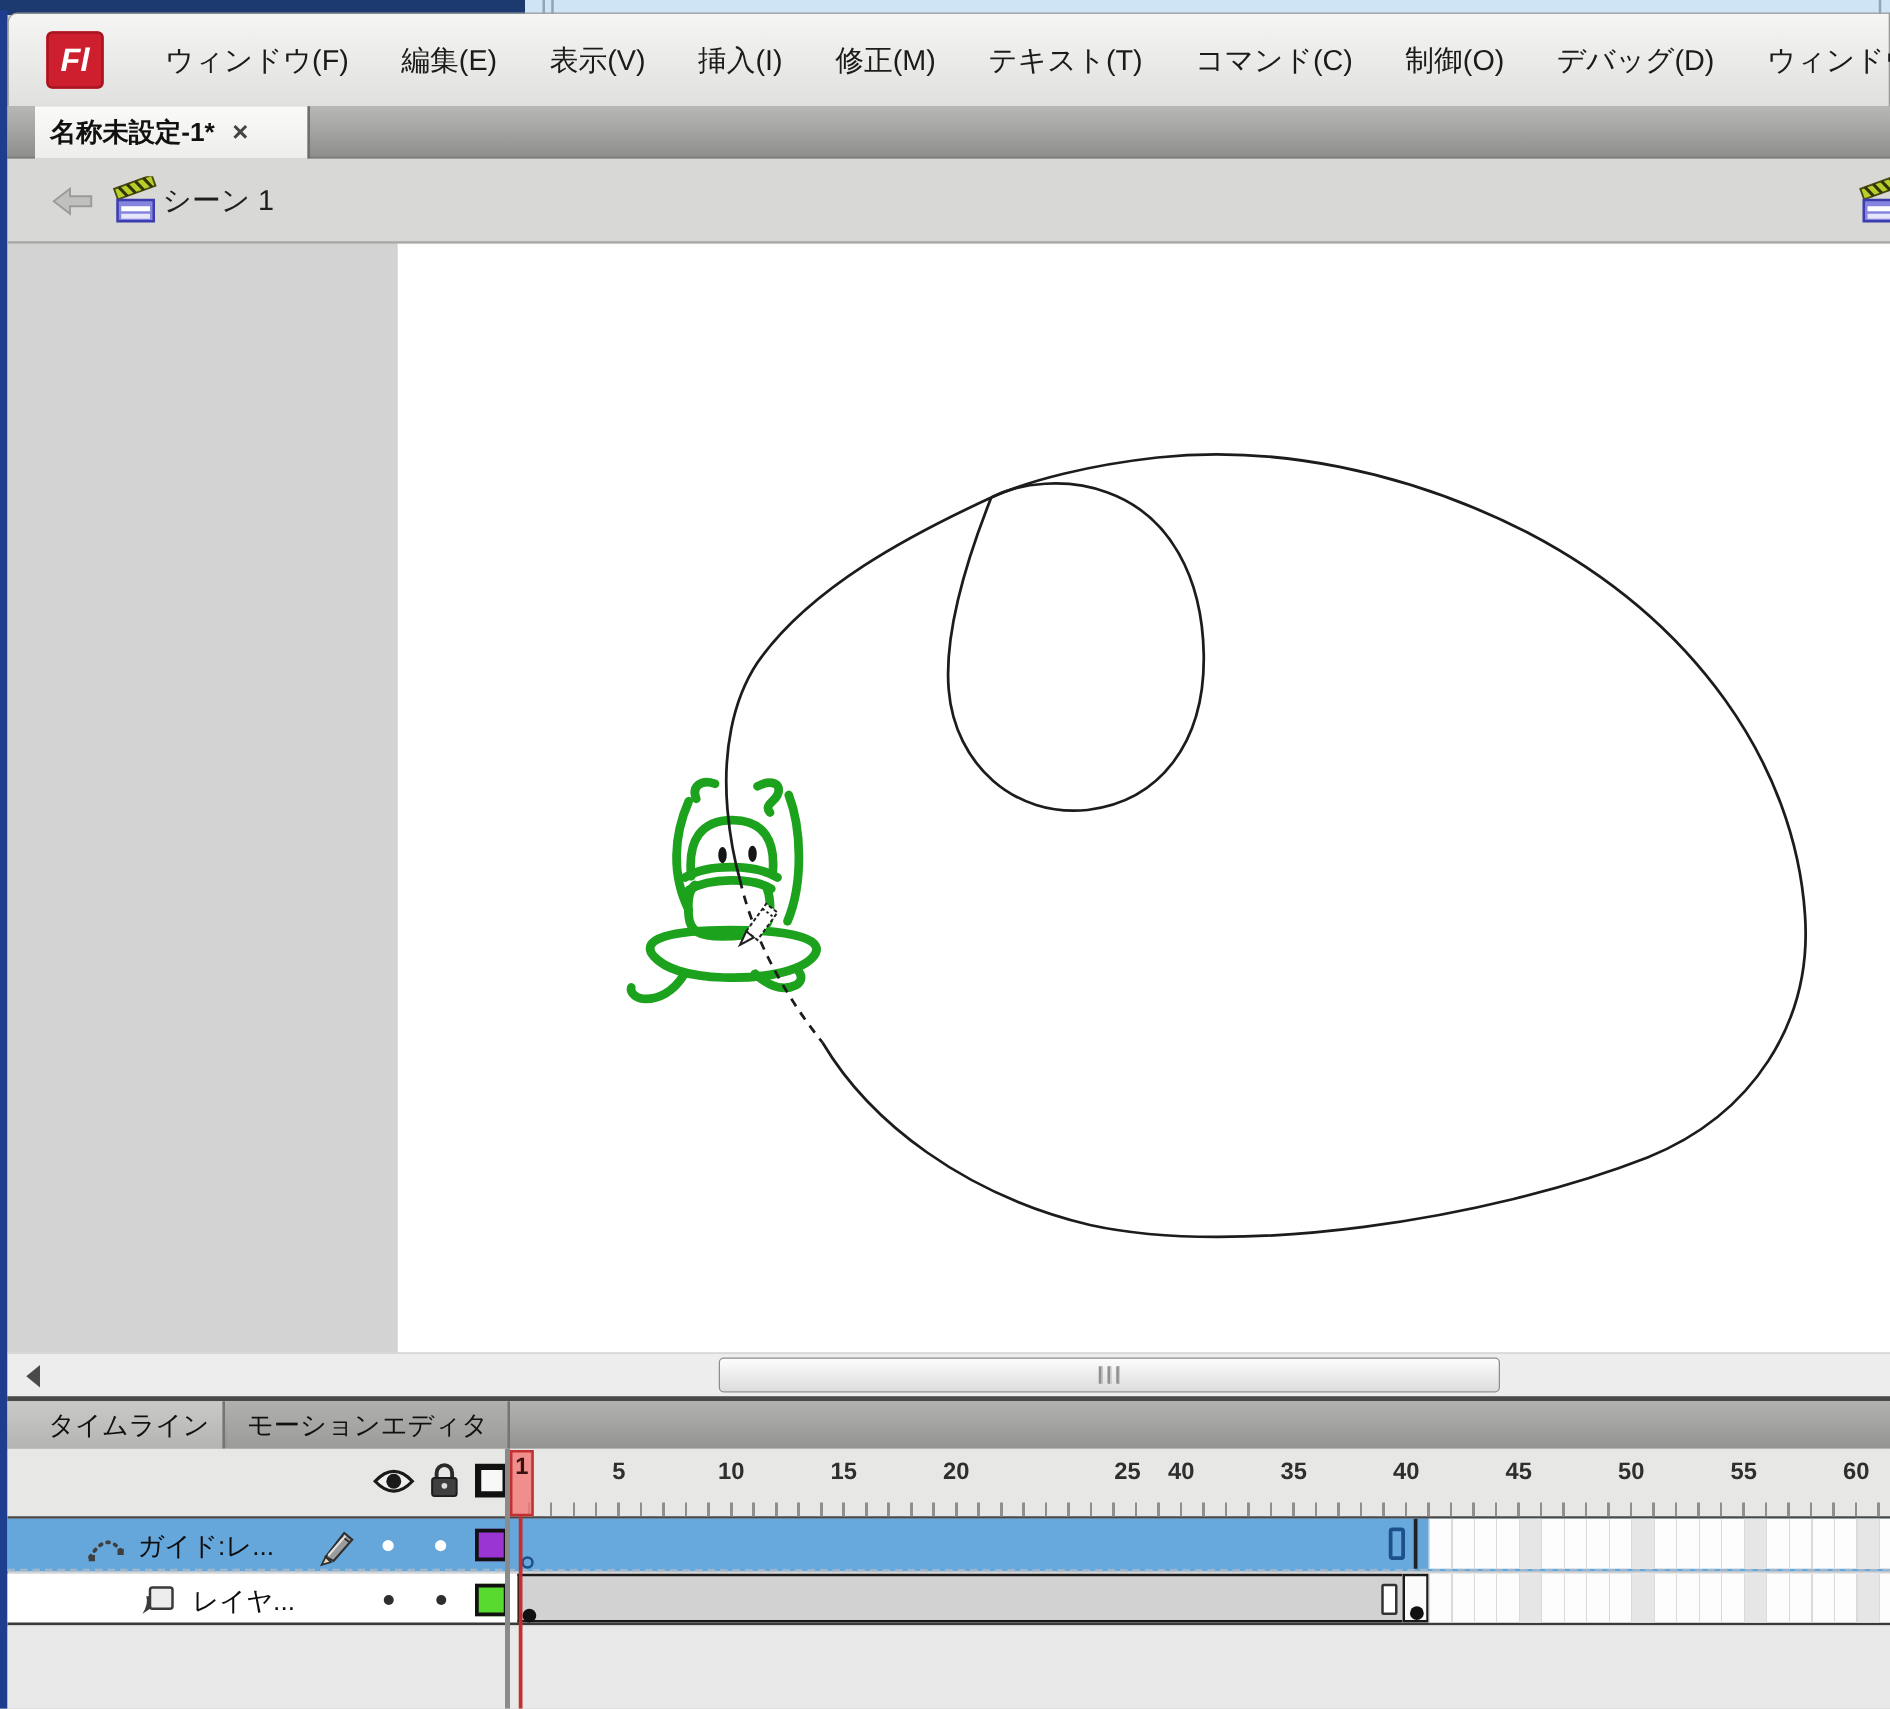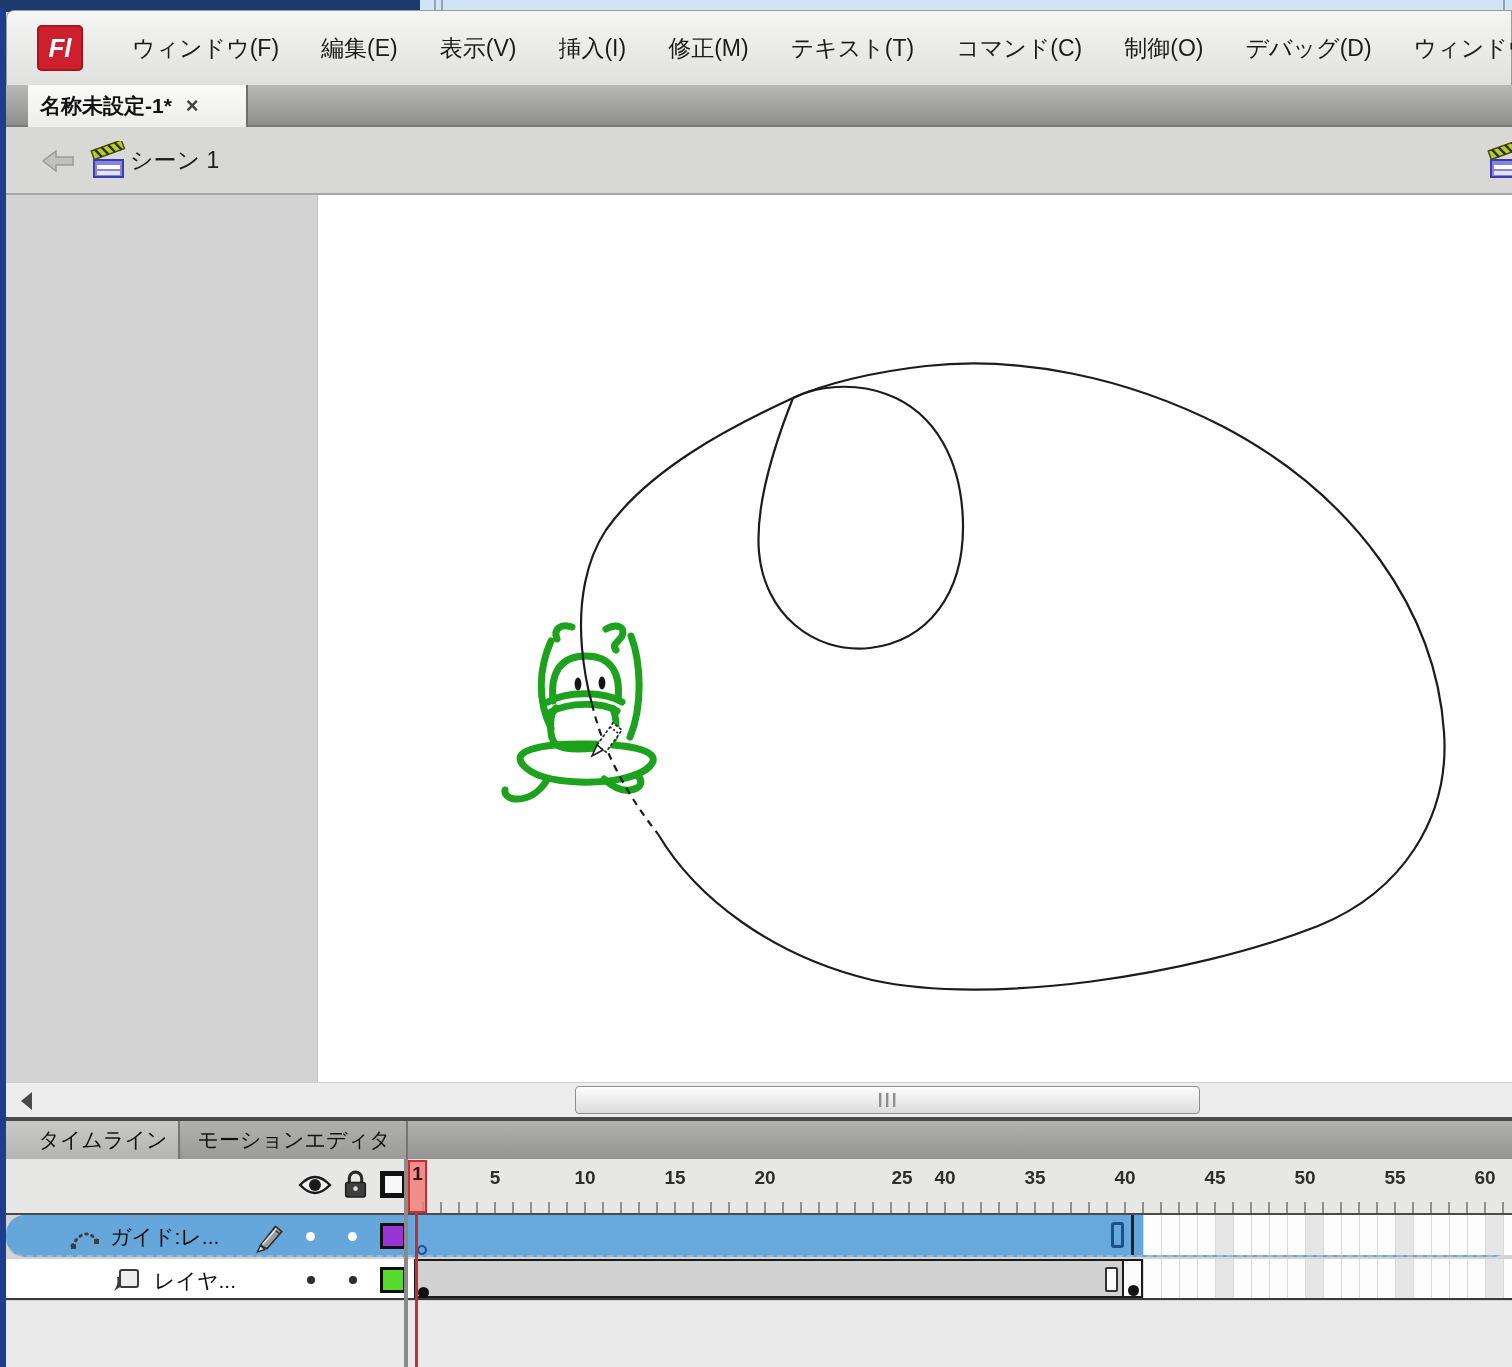--- a/index.html
+++ b/index.html
@@ -74,21 +74,21 @@
   .rn { position:absolute; top:8px; transform:translateX(-50%); font-size:19px; font-weight:bold; color:#2e2e2e; }
 
   
   #playhead-box { left:408px; top:1160px; width:19px; height:53px;
     background:rgba(243,119,119,0.8); border:2px solid #c23030; z-index:30;
     font-size:19px; font-weight:bold; color:#3a1010; text-align:center; line-height:24px;}
   #playhead-line { left:415px; top:1213px; width:3px; height:154px; background:#c23030; z-index:30; }
 
   
   #row1 { left:6px; top:1215px; width:1506px; height:42px; background:#66a7db;
-    border-bottom:2px dashed #9fb7cc;border-radius:19px; }
+    border-bottom:2px dashed #9fb7cc; }
   #row2 { left:6px; top:1259px; width:1506px; height:41px; background:#ffffff;
     border-bottom:2px solid #3a3a3a; }
   .layer-name { position:absolute; top:8px; font-size:21px; color:#0d0d0d; white-space:nowrap; }
   .dot { position:absolute; border-radius:50%; }
   .swatch { position:absolute; left:374px; top:8px; width:26px; height:26px; border:3px solid #111; }
 
   
   #span1 { position:absolute; left:408px; top:0; width:720px; height:40px; background:#68a9dd;
     border-right:3px solid #222; }
   #span1-end { position:absolute; right:7px; top:7px; width:13px; height:26px;

